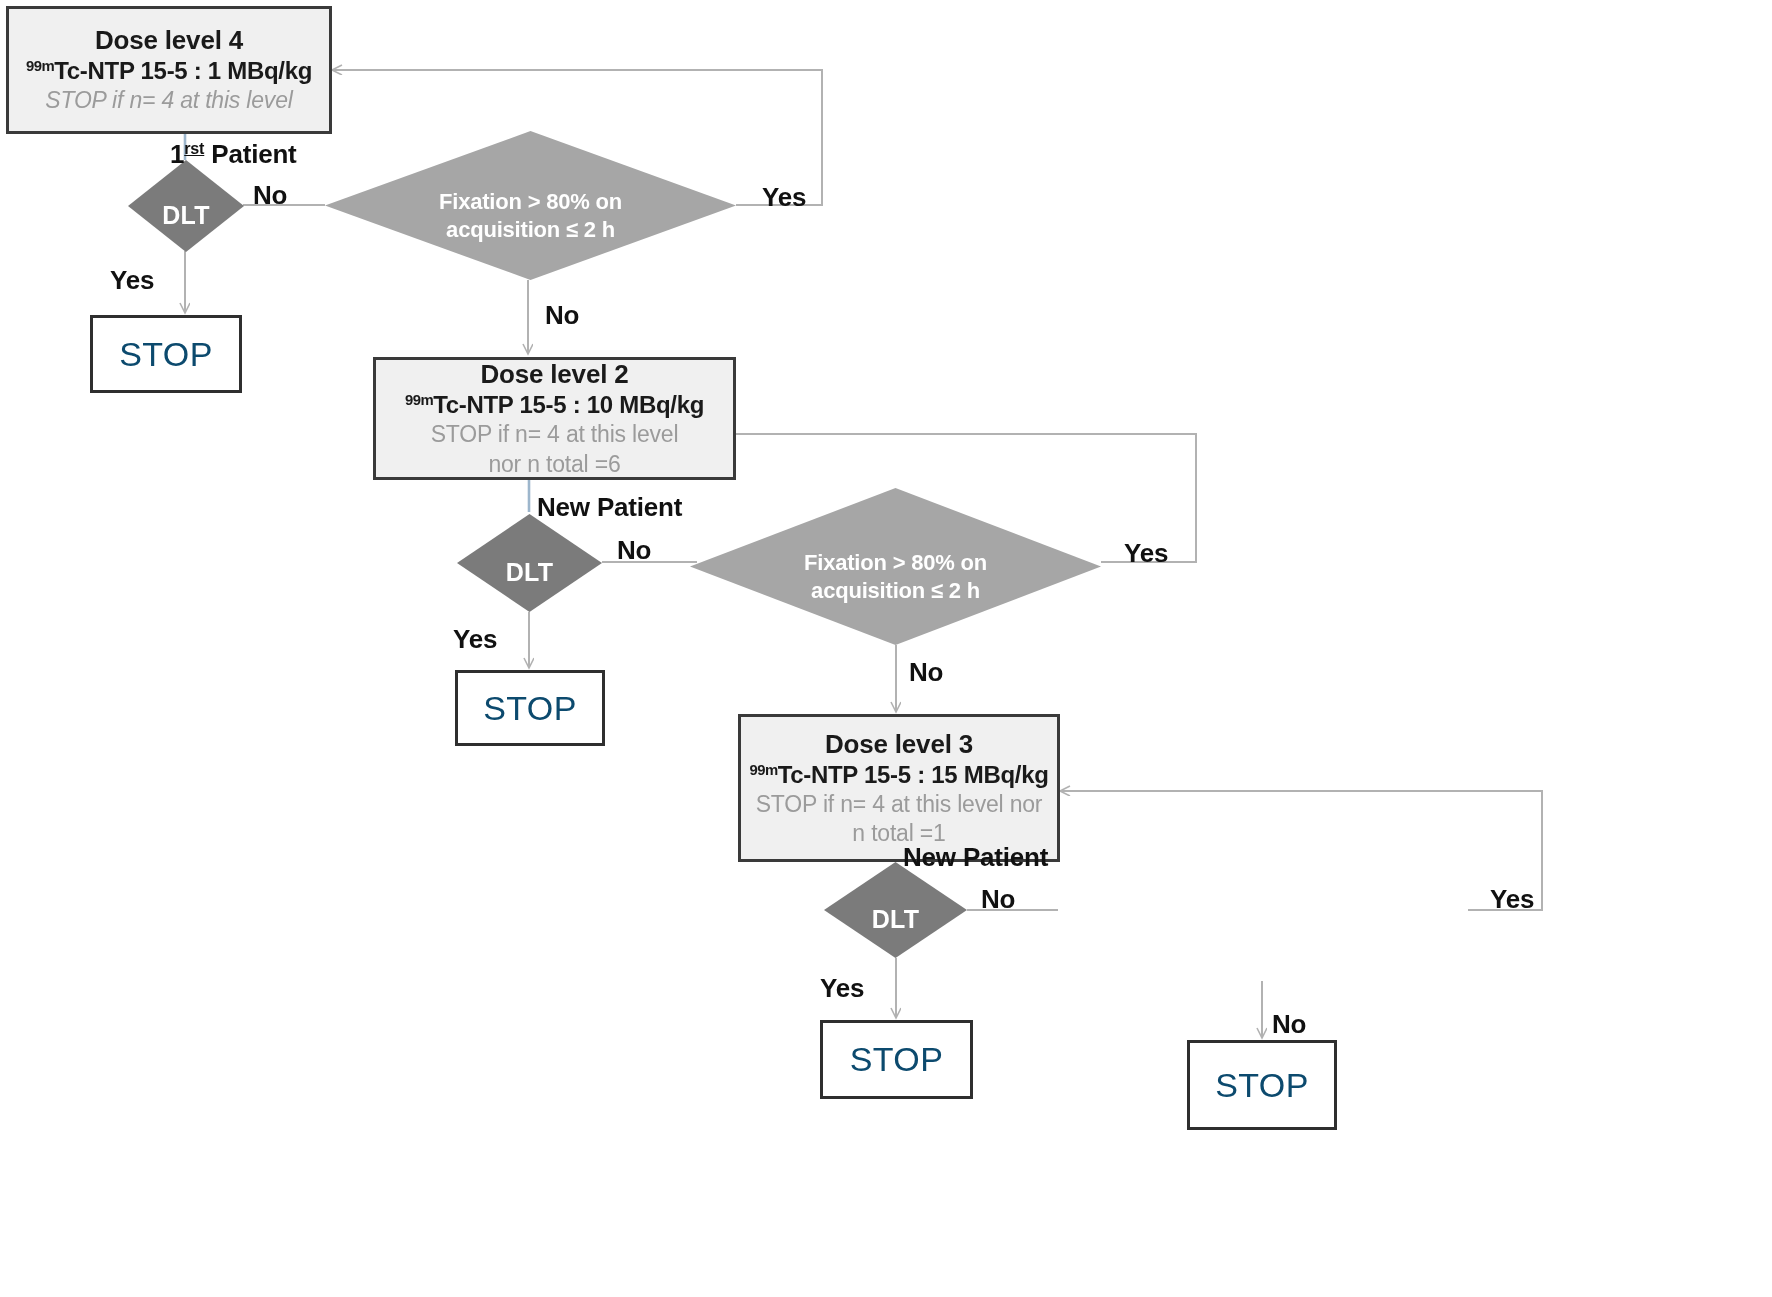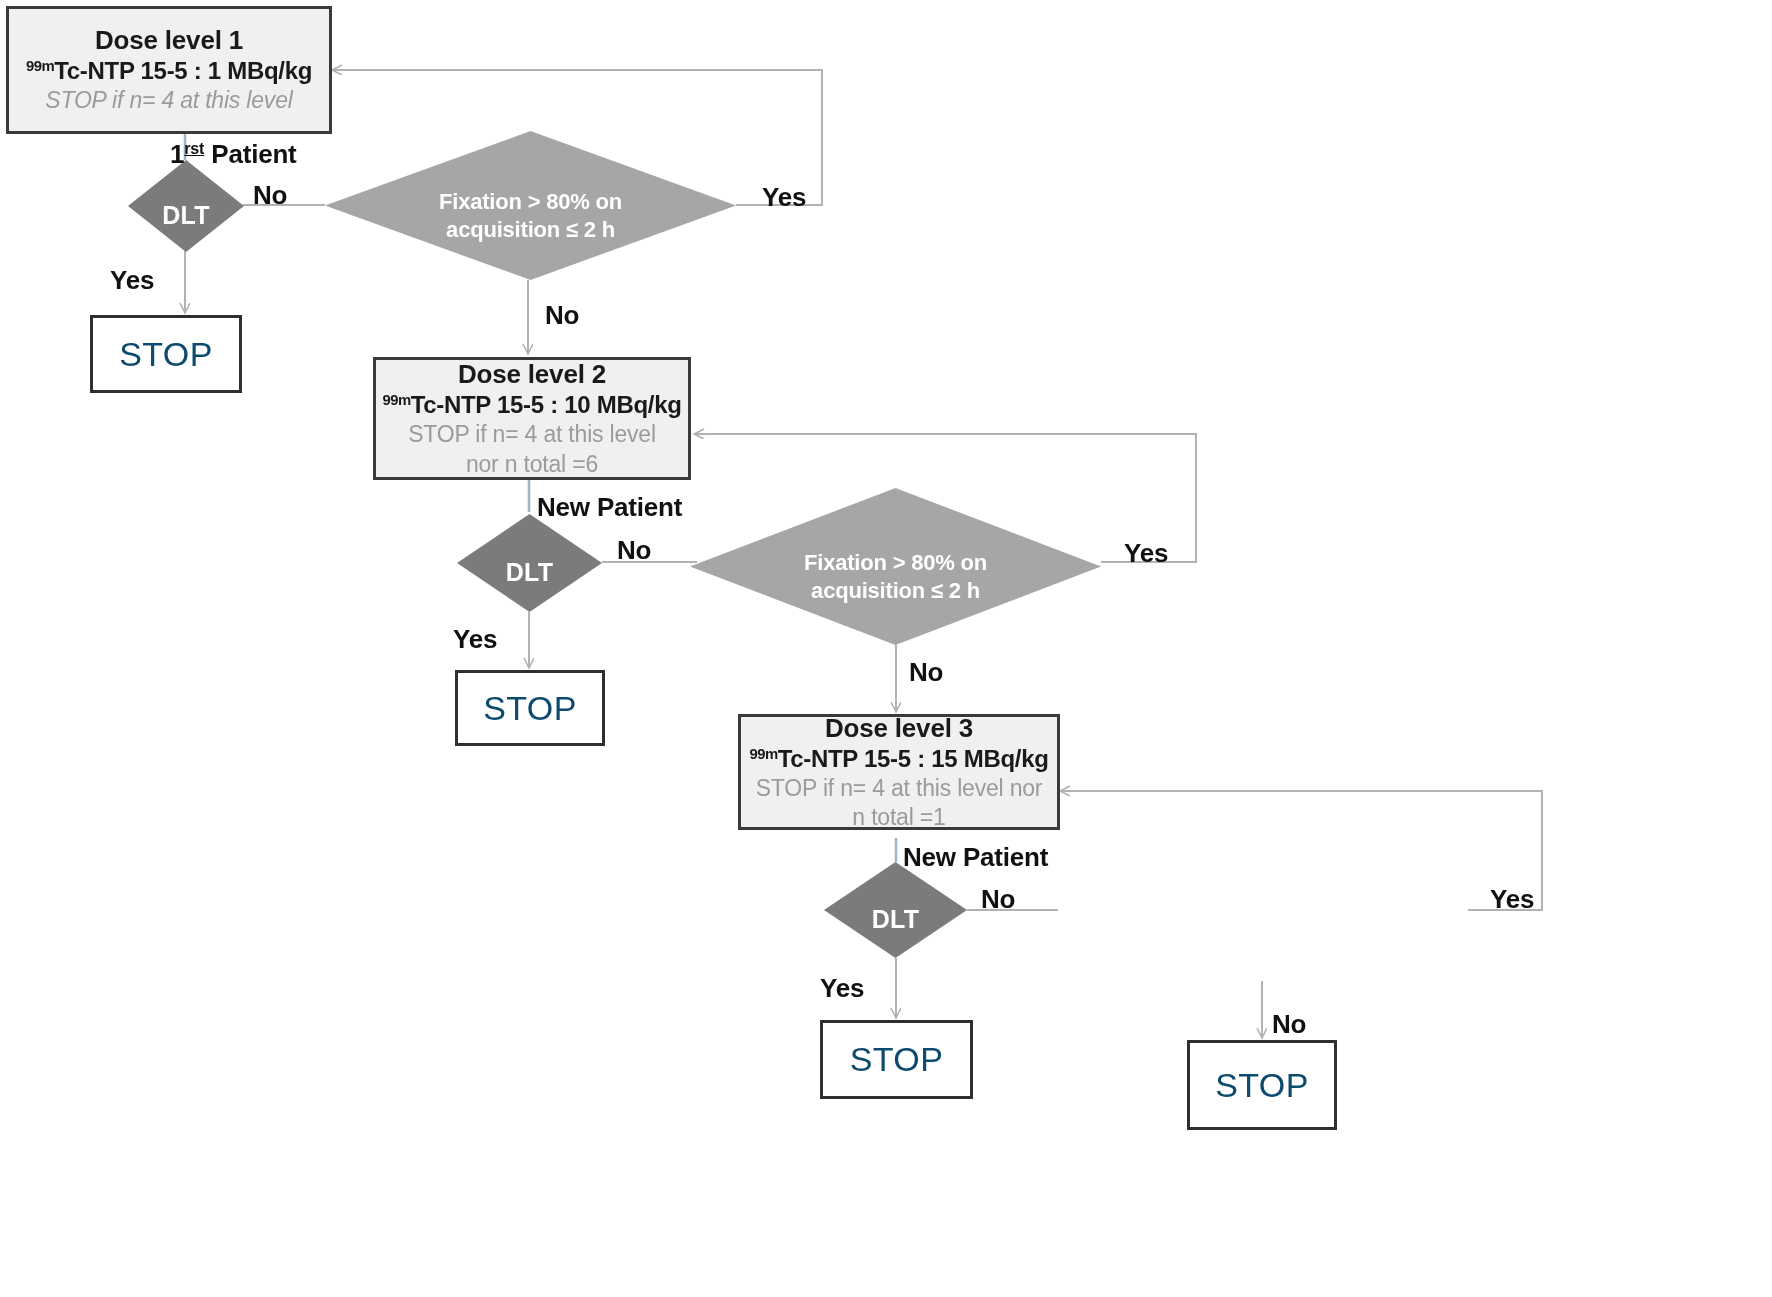--- a/index.html
+++ b/index.html
@@ -179,21 +179,21 @@
     <line x1="967" y1="910" x2="1058" y2="910" stroke="#b2b2b2" stroke-width="2"></line>
 
     <line x1="896" y1="958" x2="896" y2="1018" stroke="#b2b2b2" stroke-width="2" marker-end="url(#ah)"></line>
 
     <line x1="1262" y1="981" x2="1262" y2="1038" stroke="#b2b2b2" stroke-width="2" marker-end="url(#ah)"></line>
 
     <polyline points="1468,910 1542,910 1542,791 1060,791" fill="none" stroke="#b2b2b2" stroke-width="2" marker-end="url(#ah)"></polyline>
   </svg>
 
   <div class="dose-box" style="left:6px; top:6px; width:326px; height:128px;">
-    <div class="dose-title">Dose level 1</div>
+    <div class="dose-title">Dose level 4</div>
     <div class="dose-formula">
       <sup>99m</sup><span>Tc-NTP 15-5 : 1 MBq/kg</span>
     </div>
     <div class="dose-stop italic">STOP if  n= 4 at this level</div>
   </div>
 
   <div class="edge-label" style="left:170px; top:139px;">
     <span>1</span><sup>rst</sup><span> Patient</span>
   </div>
 
@@ -219,21 +219,21 @@
     </div>
   </div>
 
   <div class="edge-label" style="left:762px; top:182px;">Yes</div>
   <div class="edge-label" style="left:545px; top:300px;">No</div>
 
   <div class="stop-box" style="left:90px; top:315px; width:152px; height:78px;">
     <span>STOP</span>
   </div>
 
-  <div class="dose-box" style="left:373px; top:357px; width:318px; height:123px;">
+  <div class="dose-box" style="left:373px; top:357px; width:363px; height:123px;">
     <div class="dose-title">Dose level 2</div>
     <div class="dose-formula">
       <sup>99m</sup><span>Tc-NTP 15-5 : 10 MBq/kg</span>
     </div>
     <div class="dose-stop">STOP if n= 4 at this level</div>
     <div class="dose-stop">nor n total =6</div>
   </div>
 
   <div class="edge-label" style="left:537px; top:492px;">New Patient</div>
 
@@ -259,21 +259,21 @@
     </div>
   </div>
 
   <div class="edge-label" style="left:1124px; top:538px;">Yes</div>
   <div class="edge-label" style="left:909px; top:657px;">No</div>
 
   <div class="stop-box" style="left:455px; top:670px; width:150px; height:76px;">
     <span>STOP</span>
   </div>
 
-  <div class="dose-box" style="left:738px; top:714px; width:322px; height:116px;">
+  <div class="dose-box" style="left:738px; top:714px; width:322px; height:148px;">
     <div class="dose-title">Dose level 3</div>
     <div class="dose-formula">
       <sup>99m</sup><span>Tc-NTP 15-5 : 15 MBq/kg</span>
     </div>
     <div class="dose-stop">STOP if n= 4 at this level nor</div>
     <div class="dose-stop">n total =1</div>
   </div>
 
   <div class="edge-label" style="left:903px; top:842px;">New Patient</div>
 

